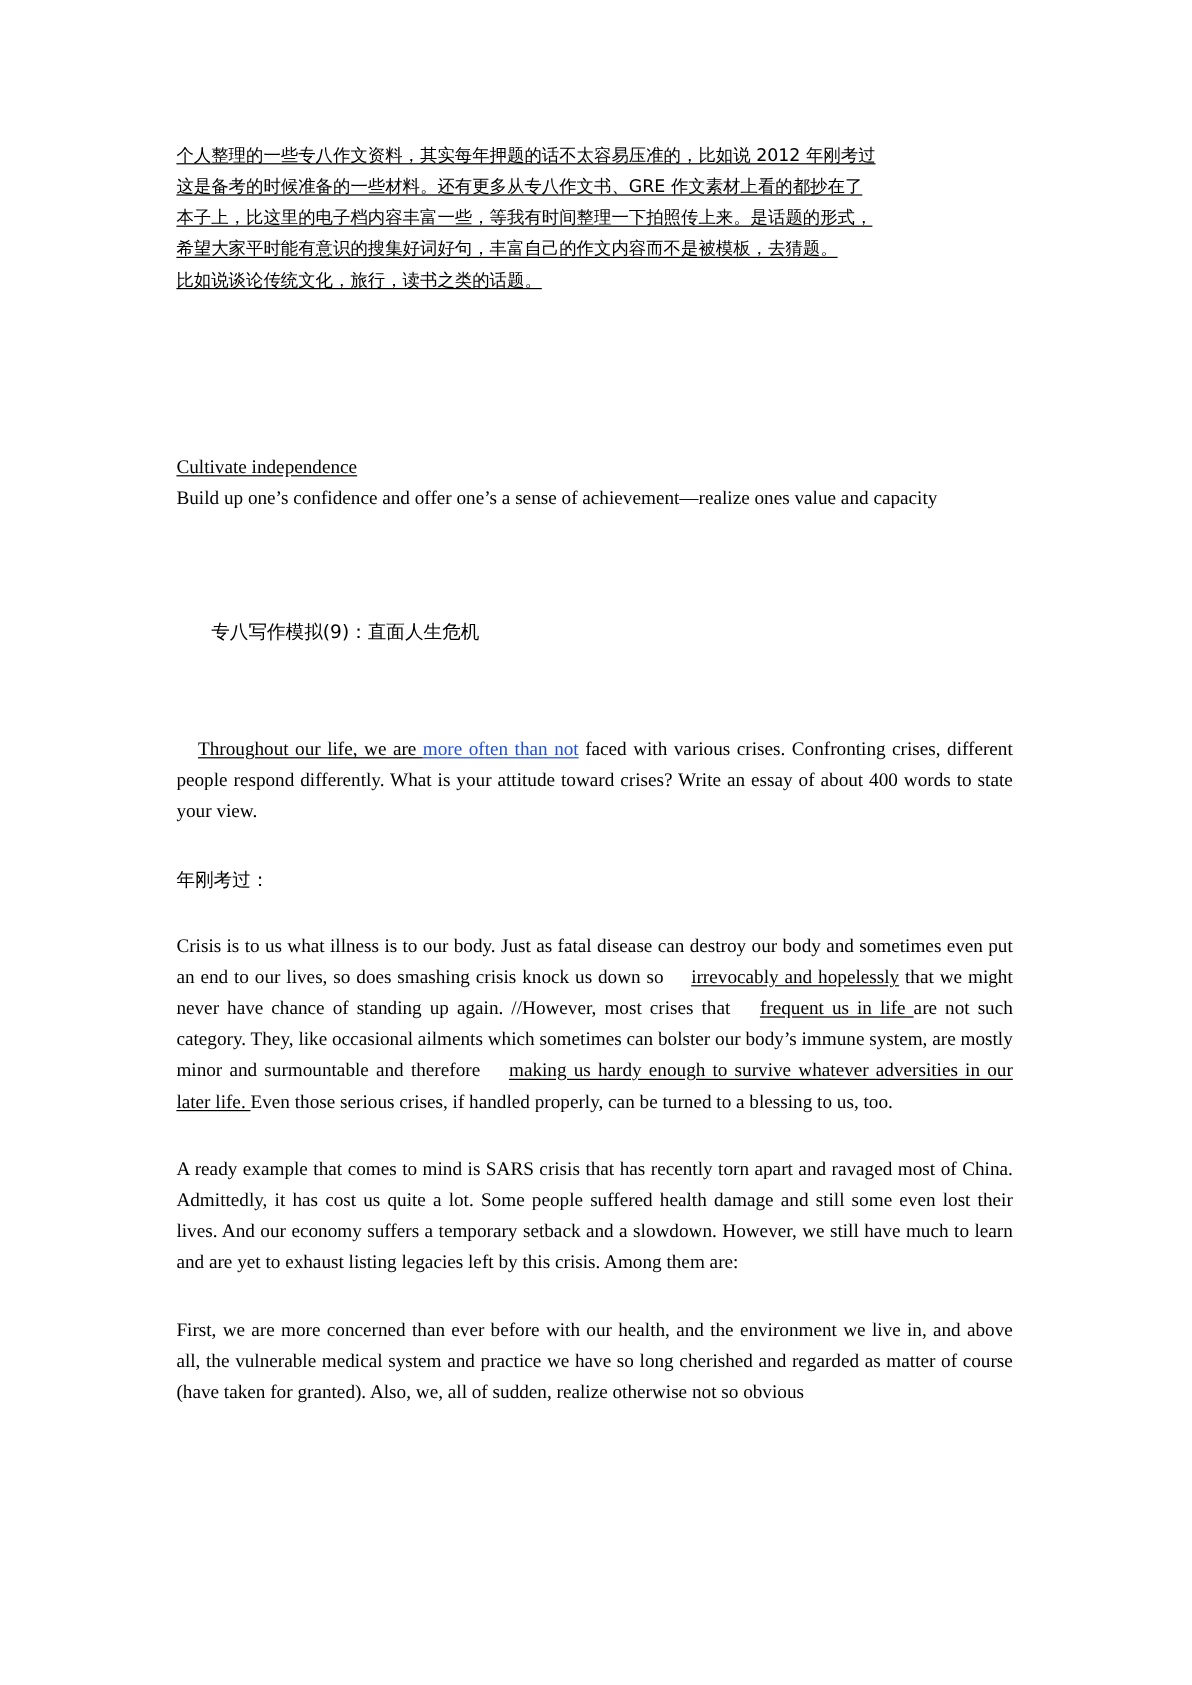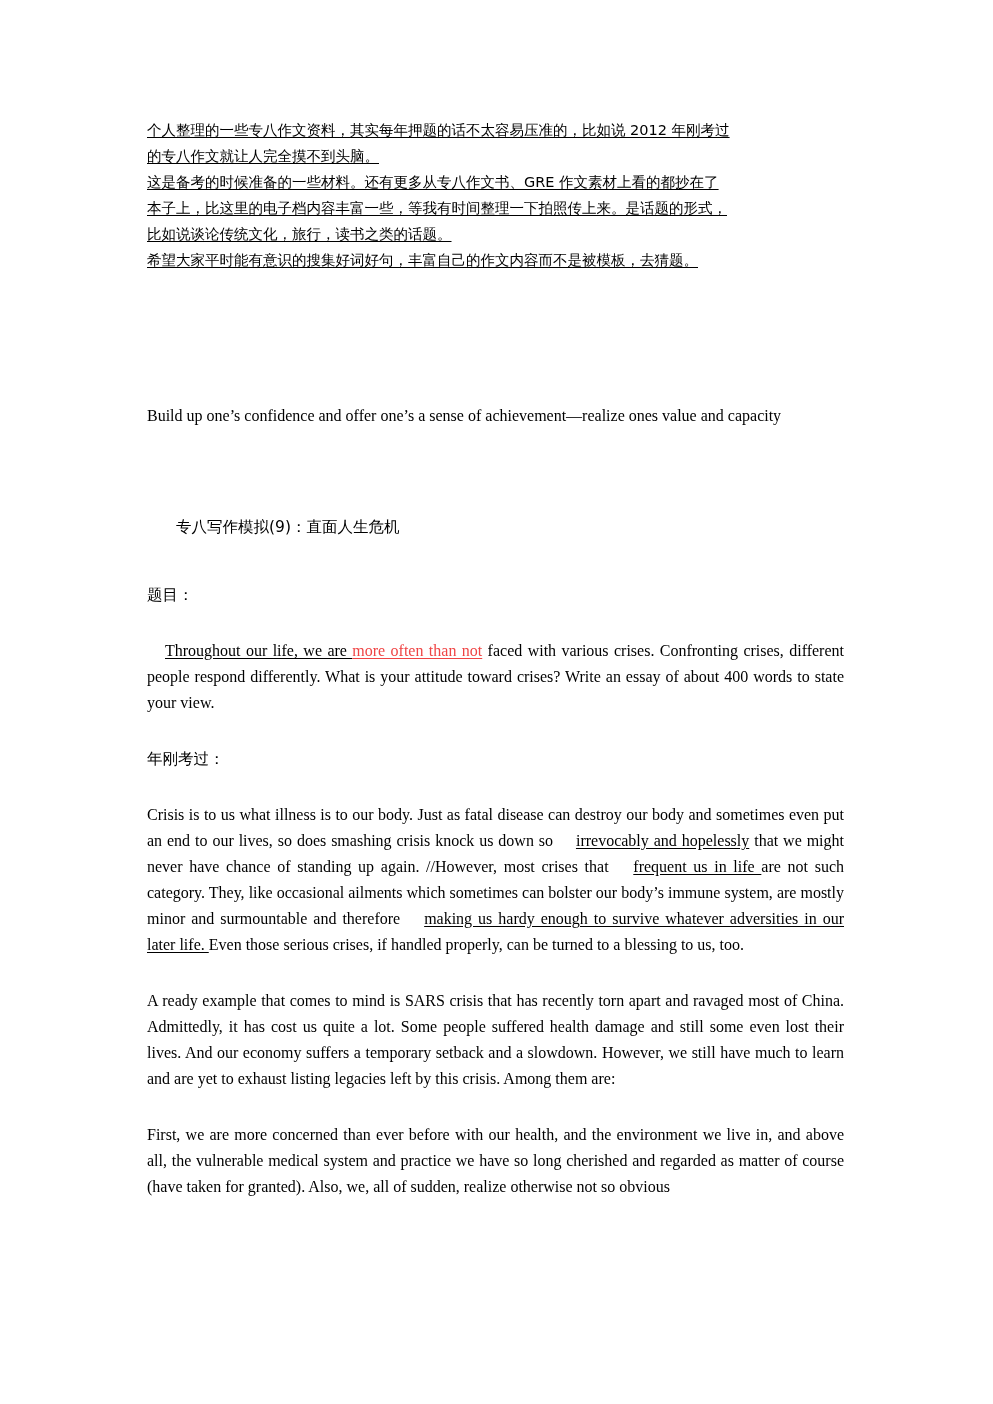--- a/index.html
+++ b/index.html
@@ -94,56 +94,55 @@
     margin: 0;
     text-align: justify;
     text-justify: inter-word;
   }
   .body-para .u {
     text-decoration: underline;
     text-underline-offset: 2px;
     margin-left: 18px;
   }
   .hl-red {
-    color: #ef4444;
+    color: #1d4ed8;
     text-decoration: underline;
     text-underline-offset: 2px;
   }
 </style>
 </head>
 <body>
 
 <div class="page">
   <div class="content">
 
     <div class="gap-top"></div>
 
     <div class="cn-note">
       <div><span class="u">个人整理的一些专八作文资料，其实每年押题的话不太容易压准的，比如说 2012 年刚考过</span></div>
-      <div><span class="u">的专八作文就让人完全摸不到头脑。</span></div>
       <div><span class="u">这是备考的时候准备的一些材料。还有更多从专八作文书、GRE 作文素材上看的都抄在了</span></div>
       <div><span class="u">本子上，比这里的电子档内容丰富一些，等我有时间整理一下拍照传上来。是话题的形式，</span></div>
+      <div><span class="u">希望大家平时能有意识的搜集好词好句，丰富自己的作文内容而不是被模板，去猜题。</span></div>
       <div><span class="u">比如说谈论传统文化，旅行，读书之类的话题。</span></div>
-      <div><span class="u">希望大家平时能有意识的搜集好词好句，丰富自己的作文内容而不是被模板，去猜题。</span></div>
     </div>
 
     <div class="gap-after-cn"></div>
 
     <div>
+      <div class="en-line"><span class="u">Cultivate independence </span></div>
       <div class="en-line just"><span>Build up one’s confidence and offer one’s a sense of achievement—realize ones value and capacity</span></div>
     </div>
 
     <div class="gap-after-en"></div>
     <div class="gap-md"></div>
 
     <div class="cn-heading">专八写作模拟(9)：直面人生危机</div>
 
     <div class="gap-lg"></div>
 
-    <div class="cn-label">题目：</div>
 
     <div class="gap-lg"></div>
 
     <div class="body-para"><span class="u">Throughout our life, we are </span><span class="hl-red">more often than not</span><span> faced with various crises. Confronting crises, different people respond differently. What is your attitude toward crises? Write an essay of about 400 words to state your view.</span></div>
 
     <div class="gap-lg"></div>
 
     <div class="cn-label">年刚考过：</div>
 
     <div class="gap-lg"></div>

